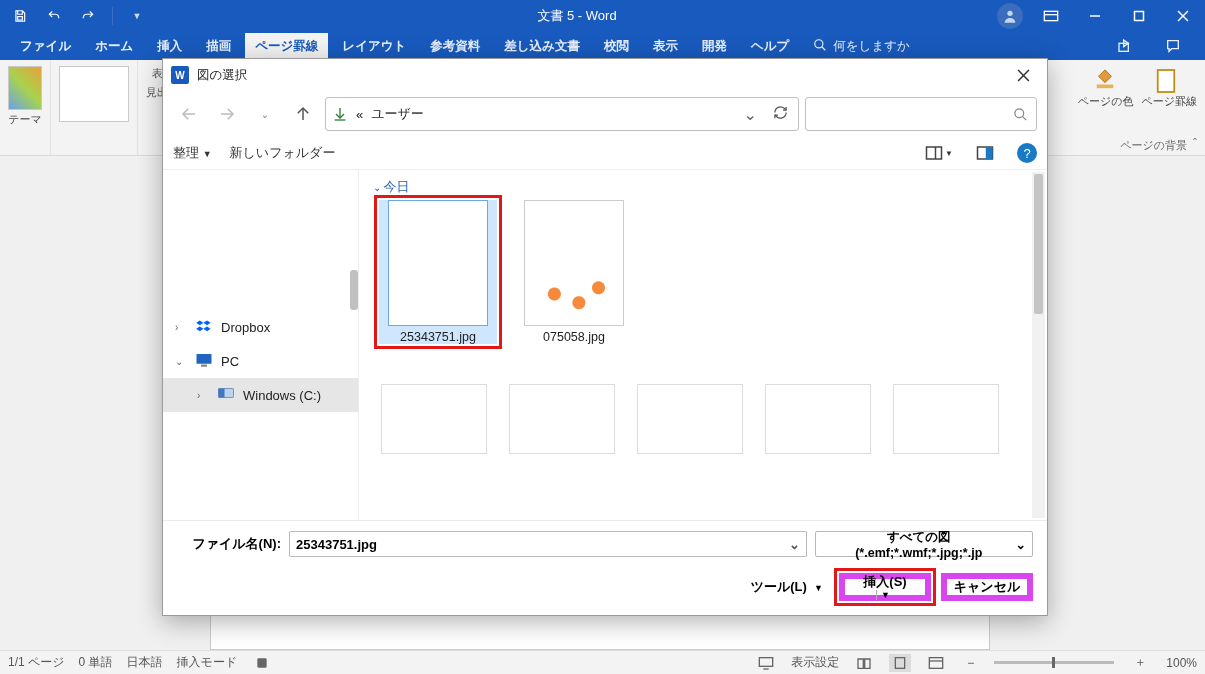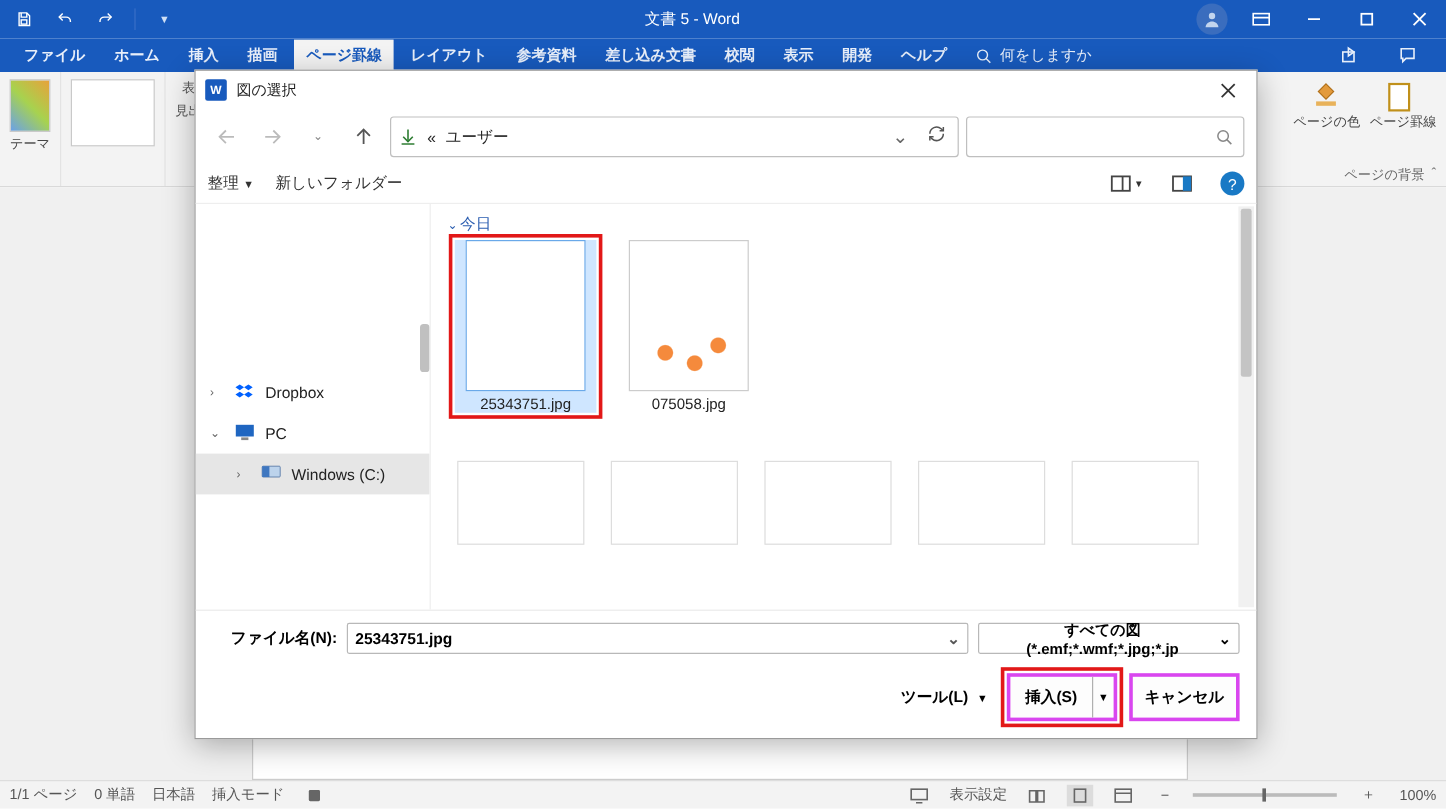--- a/index.html
+++ b/index.html
@@ -14,21 +14,21 @@
   .winctrls { display: flex; align-items: center; }
   .winctrl { width: 44px; height: 32px; font-size: 13px; }
   .winctrl svg { stroke: #fff; }
   .user-chip { width: 26px; height: 26px; border-radius: 50%; background: #3a6dbe; margin-right: 6px; display:flex; align-items:center; justify-content:center; }
   .user-chip svg { fill:#c3d5ee; }
 
   .word-tabs { height: 28px; background: #185abd; display: flex; align-items: flex-end; padding: 0 10px; gap: 4px; color: #e8effa; font-size: 12.5px; }
   .word-tab { padding: 5px 10px 5px; cursor: default; font-weight: bold; }
   .word-tab.active { background: #f3f3f3; color: #185abd; }
   .word-tabs .spacer { flex: 1; }
-  .tell-me { display:flex; align-items:center; gap:6px; padding:5px 10px; color:#e8effa; }
+  .tell-me { display:flex; gap:6px; padding:5px 10px; color:#e8effa; }
   .share-ico, .comment-ico { width:44px; height:28px; display:flex; align-items:center; justify-content:center; }
 
   .word-ribbon { height: 96px; background: #f3f3f3; border-bottom: 1px solid #d9d9d9; display: flex; align-items: stretch; position: relative; }
   .ribbon-group { padding: 6px 8px; display: flex; flex-direction: column; align-items: center; border-right: 1px solid #e3e3e3; }
   .ribbon-group.end { position:absolute; right:0; top:0; height:100%; display:flex; flex-direction:row; align-items:flex-start; gap:8px; padding-top:8px; border-right:none; }
   .gallery { display:flex; gap:6px; align-items:center; }
   .gallery .thumb { width:44px; height:56px; background:#fff; border:1px solid #c9c9c9; }
   .gallery .thumb.big { width:70px; }
   .ribbon-vicon { display:flex; flex-direction:column; align-items:center; gap:2px; font-size:11px; color:#444; }
   .ribbon-vicon .ic { width:28px; height:24px; }
@@ -94,21 +94,21 @@
   .files-scroll .bar { position:absolute; top:2px; left:2px; right:2px; height:140px; background:#c4c4c4; border-radius:2px; }
 
   .dlg-footer { border-top: 1px solid #eaeaea; padding: 10px 14px 14px; display:flex; flex-direction:column; gap:16px;font-weight:bold; }
   .fn-row { display:flex; align-items:center; gap:8px; }
   .fn-row .lbl { font-size:13px; width: 104px; text-align:right; }
   .fn-row .field { flex:1; height:26px; border:1px solid #b8b8b8; border-radius:2px; display:flex; align-items:center; padding:0 6px; font-size:13px; }
   .fn-row .field .chev { margin-left:auto; color:#555; }
   .filter { width: 218px; height:26px; border:1px solid #b8b8b8; border-radius:2px; display:flex; align-items:center; padding:0 6px; font-size:12.5px;text-align:center; }
   .filter .chev { margin-left:auto; }
   .btn-row { display:flex; align-items:center; gap:10px; justify-content:flex-end; }
-  .dlg-btn { min-width: 92px; height: 40px; border:3px solid #d946ef; background:#fdfdfd; font-size:13px; display:flex; align-items:center; justify-content:center; }
+  .dlg-btn { min-width: 92px; height: 28px; border:6px solid #d946ef; background:#fdfdfd; font-size:13px; display:flex; align-items:center; justify-content:center;flex-direction:column; }
   .dlg-btn.split { padding:0; }
   .dlg-btn.split .main { flex:1; display:flex; align-items:center; justify-content:center; height:100%; }
   .dlg-btn.split .arrow { width:18px; height:100%; border-left:1px solid #b0b0b0; display:flex; align-items:center; justify-content:center; font-size:9px; }
   .insert-wrap { outline: 3px solid #e21818; outline-offset: 2px; }
   .tools-label { font-size:13px; margin-right:6px; }
 
   
   .svg { display:block; }
 
   

